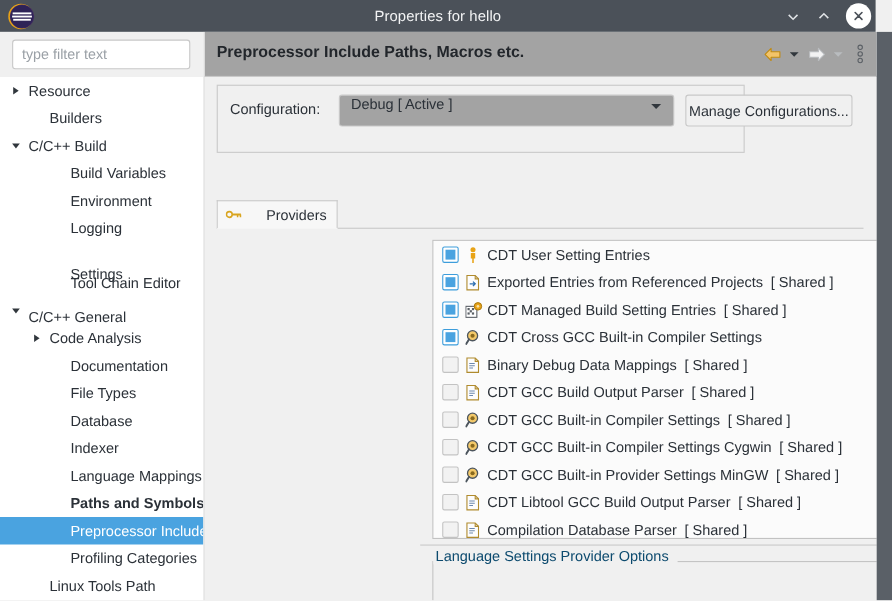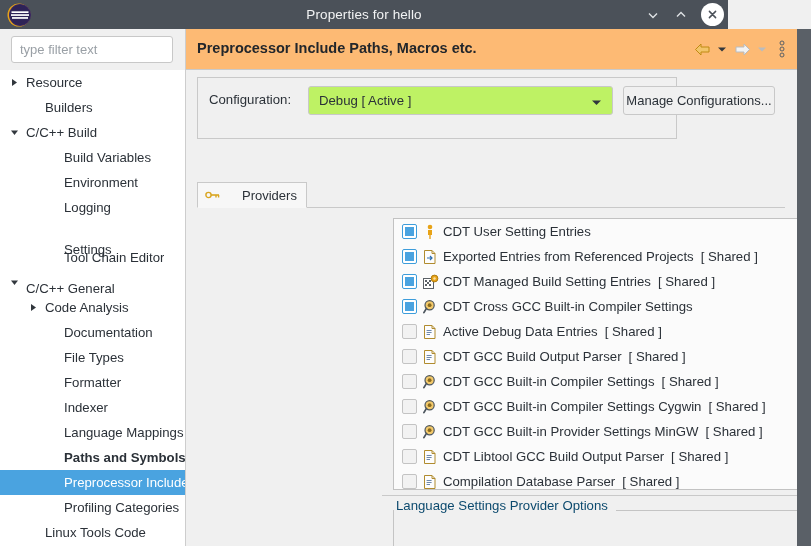--- a/index.html
+++ b/index.html
@@ -13,21 +13,21 @@
   #app {
     position: relative;
     width: 811px; height: 546px;
     background: #f0f0f0;
     overflow: hidden;
   }
 
   
   #titlebar {
     position: absolute; left: 0; top: 0;
-    width: 728px; height: 29px;
+    width: 796px; height: 29px;
     background: #4b5159;
     display: flex; align-items: center;
     box-sizing: border-box;
   }
   #app-logo {
     position: absolute; left: 6px; top: 2px;
     width: 26px; height: 26px;
   }
   #title-text {
     flex: 1;
@@ -120,21 +120,21 @@
     overflow: hidden;
   }
   #right-edge {
     position: absolute; left: 797px; top: 29px;
     width: 14px; height: 517px;
     background: #5a6067;
   }
   #pane-header {
     position: absolute; left: 0; top: 0;
     width: 611px; height: 41px;
-    background: #fdba74;
+    background: #a3a3a3;
     border-bottom: 1px solid #c9c9c9;
     box-sizing: border-box;
   }
   #pane-title {
     position: absolute; left: 11px; top: 11px;
     font-size: 14.5px;
     font-weight: bold;
     color: #22262b;
     white-space: nowrap;
   }
@@ -154,25 +154,25 @@
     box-sizing: border-box;
   }
   #config-label {
     position: absolute; left: 11px; top: 14px;
     font-size: 13.2px; color: #2b3138;
     white-space: nowrap;
   }
   #config-combo {
     position: absolute; left: 110px; top: 8px;
     width: 305px; height: 29px;
-    background: #bef264;
+    background: #a3a3a3;
     border: 1px solid #c8c8c8;
     border-radius: 3px;
     box-sizing: border-box;
-    display: flex; align-items: center;
+    display: flex; align-items: flex-start;
   }
   #config-combo-text {
     font-size: 13.2px; color: #2b3138;
     margin-left: 10px;
     white-space: nowrap; flex: 1;
   }
   #config-combo-arrow { margin-right: 10px; }
   #manage-btn {
     position: absolute; left: 425px; top: 8px;
     width: 152px; height: 29px;
@@ -366,21 +366,21 @@
         <div class="tree-row">
           <span class="tw" style="margin-left: 46px;"></span>
           <span class="tree-label" style="margin-left: 5px;">Documentation</span>
         </div>
         <div class="tree-row">
           <span class="tw" style="margin-left: 46px;"></span>
           <span class="tree-label" style="margin-left: 5px;">File Types</span>
         </div>
         <div class="tree-row">
           <span class="tw" style="margin-left: 46px;"></span>
-          <span class="tree-label" style="margin-left: 5px;">Formatter</span>
+          <span class="tree-label" style="margin-left: 5px;">Database</span>
         </div>
         <div class="tree-row">
           <span class="tw" style="margin-left: 46px;"></span>
           <span class="tree-label" style="margin-left: 5px;">Indexer</span>
         </div>
         <div class="tree-row">
           <span class="tw" style="margin-left: 46px;"></span>
           <span class="tree-label" style="margin-left: 5px;">Language Mappings</span>
         </div>
         <div class="tree-row">
@@ -390,21 +390,21 @@
         <div class="tree-row selected">
           <span class="tw" style="margin-left: 46px;"></span>
           <span class="tree-label" style="margin-left: 5px; text-align: right;">Preprocessor Include</span>
         </div>
         <div class="tree-row">
           <span class="tw" style="margin-left: 46px;"></span>
           <span class="tree-label" style="margin-left: 5px;">Profiling Categories</span>
         </div>
         <div class="tree-row">
           <span class="tw" style="margin-left: 27px;"></span>
-          <span class="tree-label" style="margin-left: 5px;">Linux Tools Code</span>
+          <span class="tree-label" style="margin-left: 5px;">Linux Tools Path</span>
         </div>
       </div>
   </div>
 
   <div id="pane">
 
     <div id="pane-header">
       <div id="pane-title">Preprocessor Include Paths, Macros etc.</div>
       <div id="header-tools">
         <span class="tool">
@@ -531,21 +531,21 @@
             <svg width="14" height="16" viewBox="0 0 14 16">
               <path d="M1.5 1.5 h7.5 l3 3 v10 h-10.5 Z" fill="#fdfdfd" stroke="#b08b2e" stroke-width="1"></path>
               <path d="M9 1.5 v3 h3" fill="none" stroke="#b08b2e" stroke-width="1"></path>
               <g stroke="#6d88ad" stroke-width="1">
                 <path d="M3.6 6.5 h5"></path>
                 <path d="M3.6 8.5 h5"></path>
                 <path d="M3.6 10.5 h3.4"></path>
               </g>
             </svg>
           </span>
-          <span>Active Debug Data Entries</span>
+          <span>Binary Debug Data Mappings</span>
           <span class="shared" style="margin-left: 7px;">[ Shared ]</span>
         </div>
         <div class="prov-row">
           <span class="cb off"></span>
           <span class="picon">
             <svg width="14" height="16" viewBox="0 0 14 16">
               <path d="M1.5 1.5 h7.5 l3 3 v10 h-10.5 Z" fill="#fdfdfd" stroke="#b08b2e" stroke-width="1"></path>
               <path d="M9 1.5 v3 h3" fill="none" stroke="#b08b2e" stroke-width="1"></path>
               <g stroke="#6d88ad" stroke-width="1">
                 <path d="M3.6 6.5 h5"></path>

